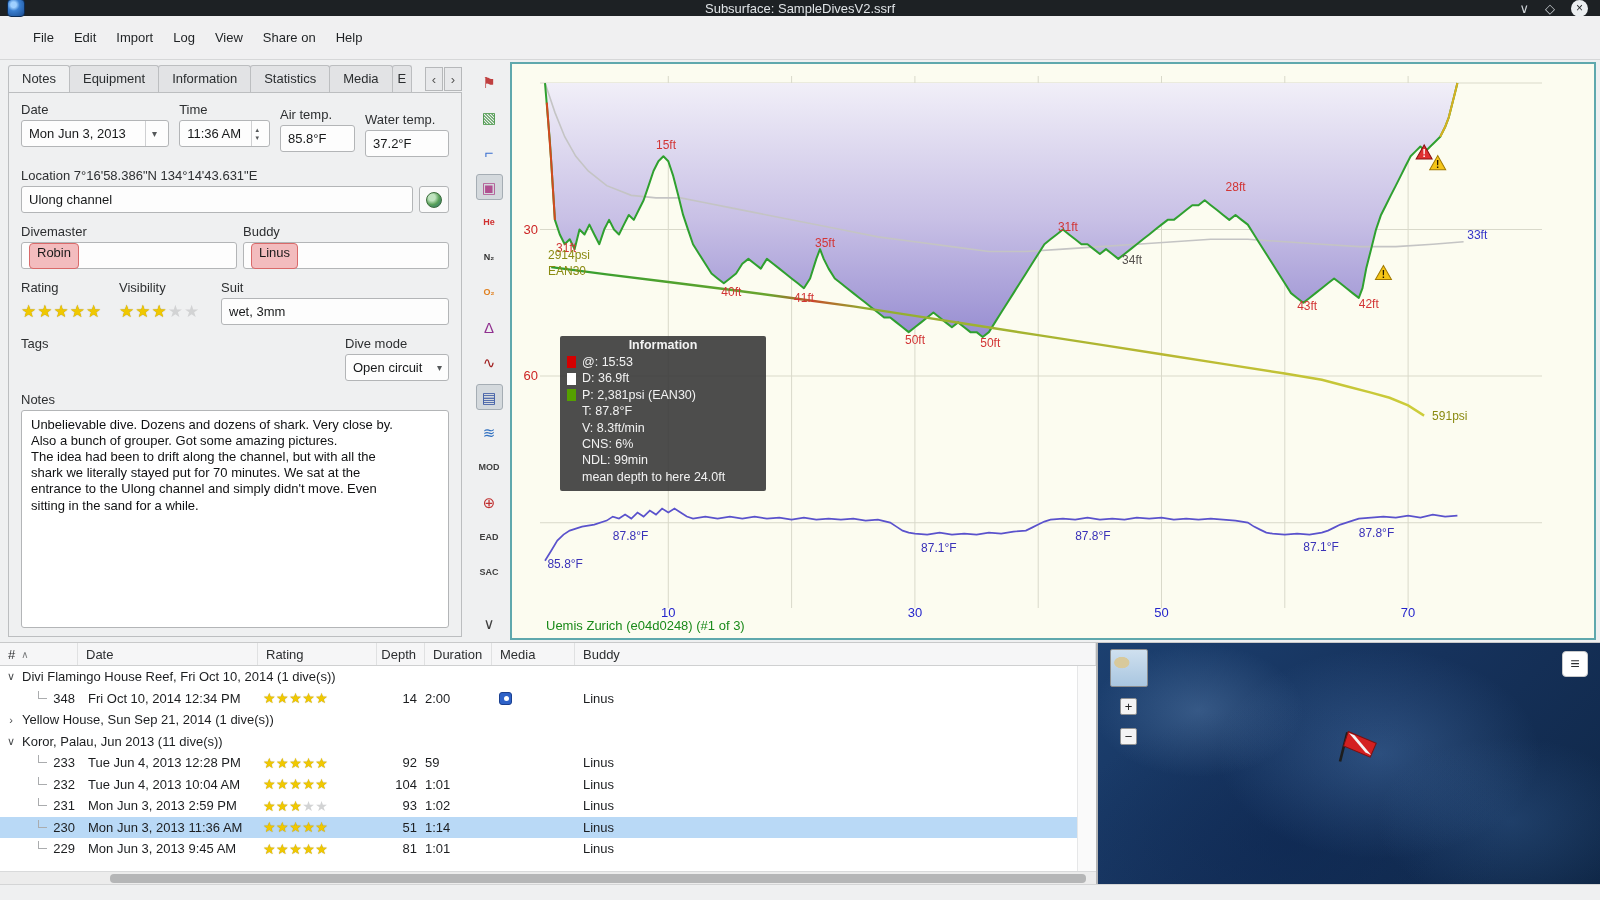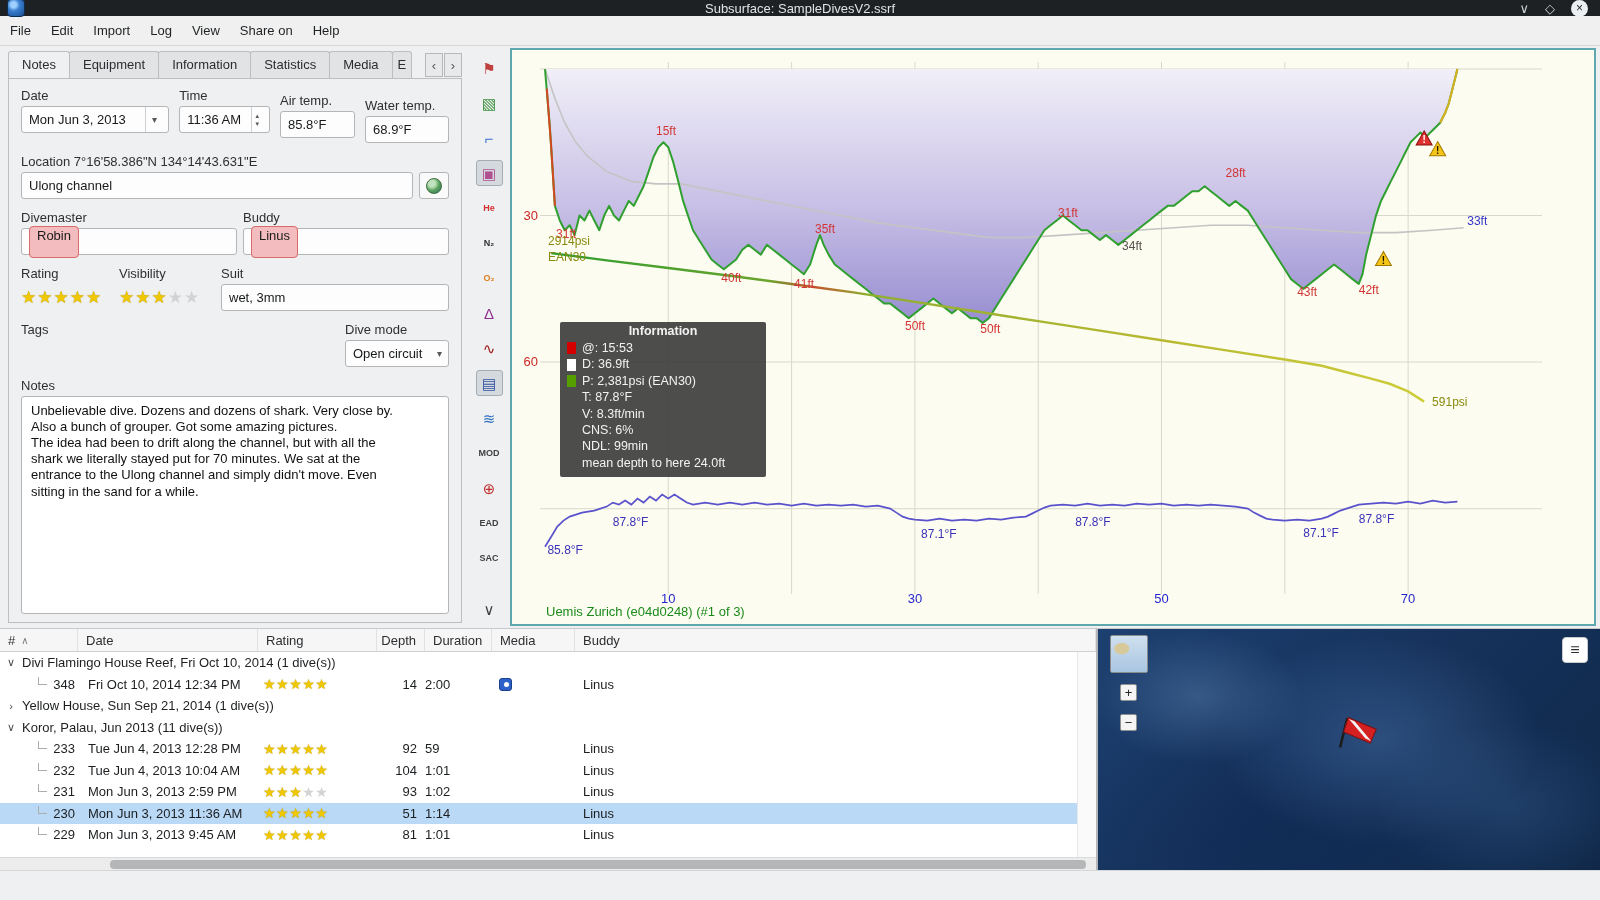--- a/index.html
+++ b/index.html
@@ -8,21 +8,21 @@
   
   .titlebar { height:16px; background:#1d2124; display:flex; align-items:center; color:#e6e8ea; position:relative; }
   .app-icon { width:18px; height:18px; margin-left:7px; border-radius:4px;
     background:radial-gradient(circle at 35% 30%, #9fd0ff 0 18%, #3a7fd0 40%, #1c4f94 95%); border:1px solid #0d2c55; }
   .title-text { position:absolute; left:0; right:0; text-align:center; font-size:13px; color:#dfe3e6; }
   .win-controls { margin-left:auto; display:flex; align-items:center; gap:16px; padding-right:12px; z-index:2; }
   .wbtn { color:#cfd4d8; font-size:13px; line-height:1; cursor:default; }
   .wbtn.close { background:#eceff1; color:#1d2124; width:17px; height:17px; border-radius:50%; display:flex; align-items:center; justify-content:center; font-size:12px; }
 
   
-  .menubar { height:30px; background:#f0f0f1; border-bottom:1px solid #d6d7d8; display:flex; align-items:center; padding-left:0; }
+  .menubar { height:44px; background:#f0f0f1; border-bottom:1px solid #d6d7d8; display:flex; align-items:center; padding-left:23px; }
   .menu-item { padding:5px 10px; color:#1f2224; }
 
   
   .top-row { display:flex; height:582px; background:#eff0f1; }
 
   
   .left-panel { width:468px; display:flex; flex-direction:column; }
   .tabbar { display:flex; align-items:flex-end; height:30px; margin:3px 6px 0 8px; position:relative; }
   .tab { padding:5px 13px 6px; background:#e2e3e5; border:1px solid #bcbec0; border-bottom:none; border-radius:3px 3px 0 0; margin-right:-1px; color:#2a2d2f; white-space:nowrap; }
   .tab.active { background:#eff0f1; position:relative; z-index:2; }
@@ -32,21 +32,21 @@
 
   .form-frame { flex:1; margin:0 6px 5px 8px; border:1px solid #bcbec0; background:#eff0f1; padding:9px 12px 8px; position:relative; z-index:1; }
   .f-label { color:#2d2f31; margin-bottom:3px; }
   .f-input { height:27px; background:#fdfdfd; border:1px solid #b3b5b7; border-radius:3px; display:flex; align-items:center; padding:0 7px; color:#17191a; position:relative; }
   .frow { display:flex; gap:10px; margin-bottom:11px; }
   .fcol { display:flex; flex-direction:column; }
   .combo-arrow { margin-left:auto; border-left:1px solid #cfd0d2; align-self:stretch; display:flex; align-items:center; padding:0 4px 0 6px; color:#55585a; font-size:10px; }
   .spin { margin-left:auto; display:flex; flex-direction:column; align-items:center; justify-content:center; border-left:1px solid #cfd0d2; align-self:stretch; padding:0 3px; color:#55585a; font-size:7px; line-height:1.1; }
   .globe-btn { width:30px; height:27px; border:1px solid #b3b5b7; border-radius:3px; background:#fafafa; display:flex; align-items:center; justify-content:center; }
   .globe { width:16px; height:16px; border-radius:50%; background:radial-gradient(circle at 35% 32%, #bfe3bf 0 25%, #58a058 55%, #2c6e7e 100%); border:1px solid #3a6b3a; }
-  .chip { background:#f3bcbe; border:1px solid #d96a6a; border-radius:4px; padding:1px 7px 14px; color:#1a1a1a; }
+  .chip { background:#f3bcbe; border:1px solid #d96a6a; border-radius:4px; padding:1px 7px 8px; color:#1a1a1a; }
   .stars .star { font-size:17px; letter-spacing:1px; }
   .star.on { color:#f0c800; text-shadow:0 0 1px #9a7d00; }
   .star.off { color:#d2d3d4; }
   .notes-area { height:218px; background:#ffffff; border:1px solid #b3b5b7; border-radius:3px; padding:6px 9px; line-height:1.24; white-space:pre-wrap; color:#101112; overflow:hidden; }
 
   
   .vtoolbar { width:42px; display:flex; flex-direction:column; align-items:center; padding:9px 0 6px; gap:9px; }
   .ticon { width:27px; height:26px; display:flex; align-items:center; justify-content:center; border-radius:3px; border:1px solid transparent; }
   .ticon.active { background:#d4d9dd; border-color:#a5adb4; }
   .ticon .g { font-size:15px; line-height:1; }
@@ -187,21 +187,21 @@
         </div>
         <div class="fcol" style="width:76px;justify-content:center;">
           <span class="f-label">Air temp.</span>
           <div class="f-input">
               <span>85.8°F</span>
             </div>
         </div>
         <div class="fcol" style="width:85px;margin-top:10px;">
           <span class="f-label">Water temp.</span>
           <div class="f-input">
-              <span>68.9°F</span>
+              <span>37.2°F</span>
             </div>
         </div>
       </div>
 
       <div class="fcol" style="margin-bottom:11px;">
         <span class="f-label">Location 7°16'58.386"N 134°14'43.631"E</span>
         <div style="display:flex;gap:6px;">
           <div class="f-input" style="flex:1;">
               <span>Ulong channel</span>
             </div>

